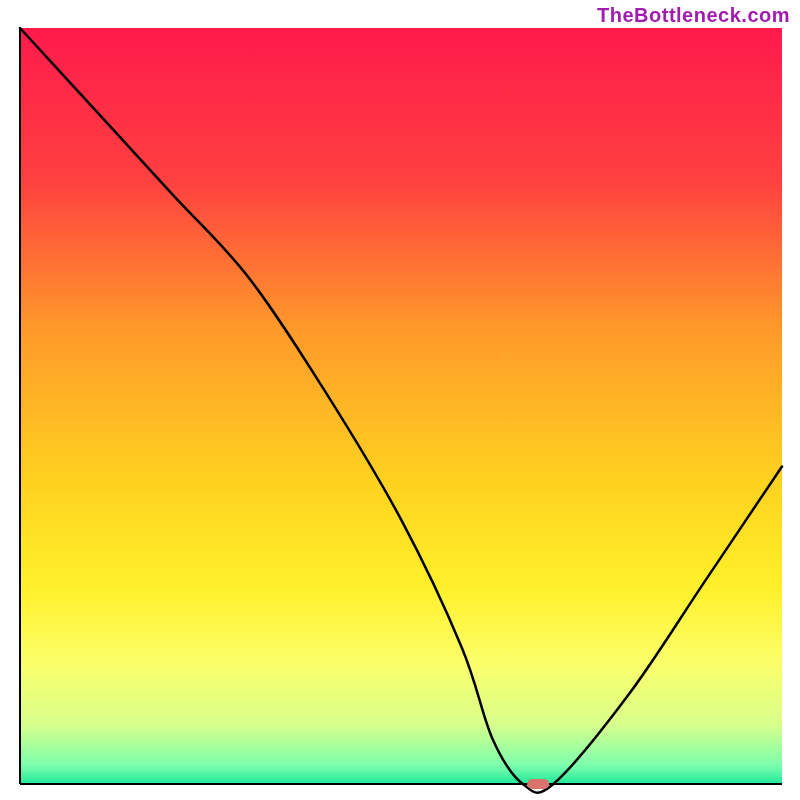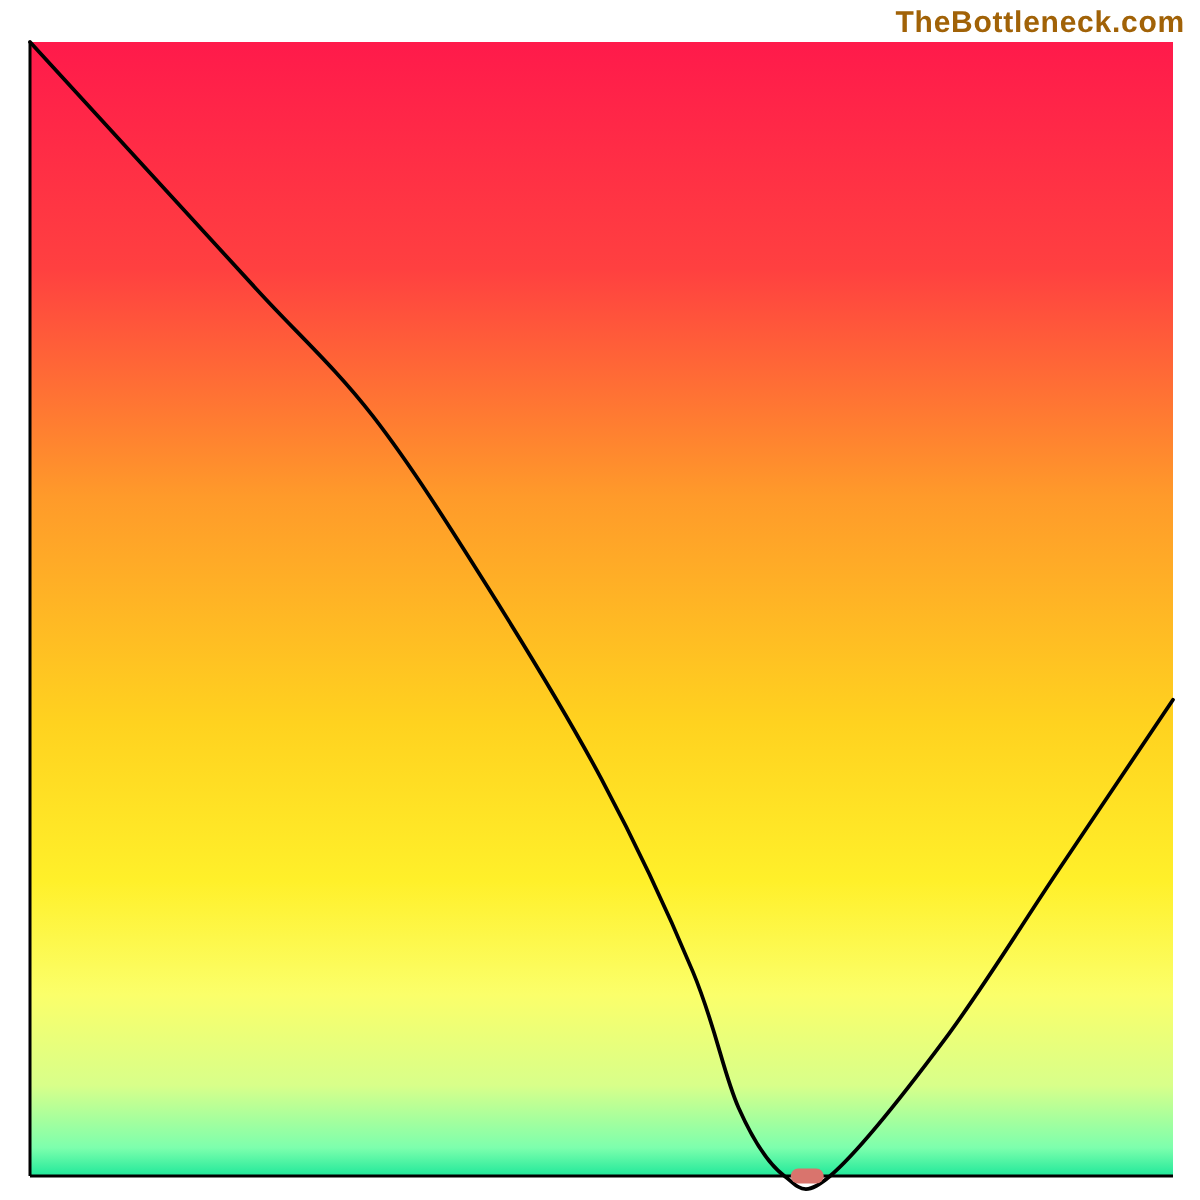--- a/index.html
+++ b/index.html
@@ -14,21 +14,21 @@
     position: relative;
     width: 800px;
     height: 800px;
   }
   .watermark {
     position: absolute;
     top: 4px;
     right: 10px;
     font-size: 20px;
     font-weight: bold;
-    color: #a16207;
+    color: #a21caf;
     letter-spacing: 0.5px;
     z-index: 10;
   }
   svg {
     display: block;
   }
 </style>
 </head>
 <body>
 

